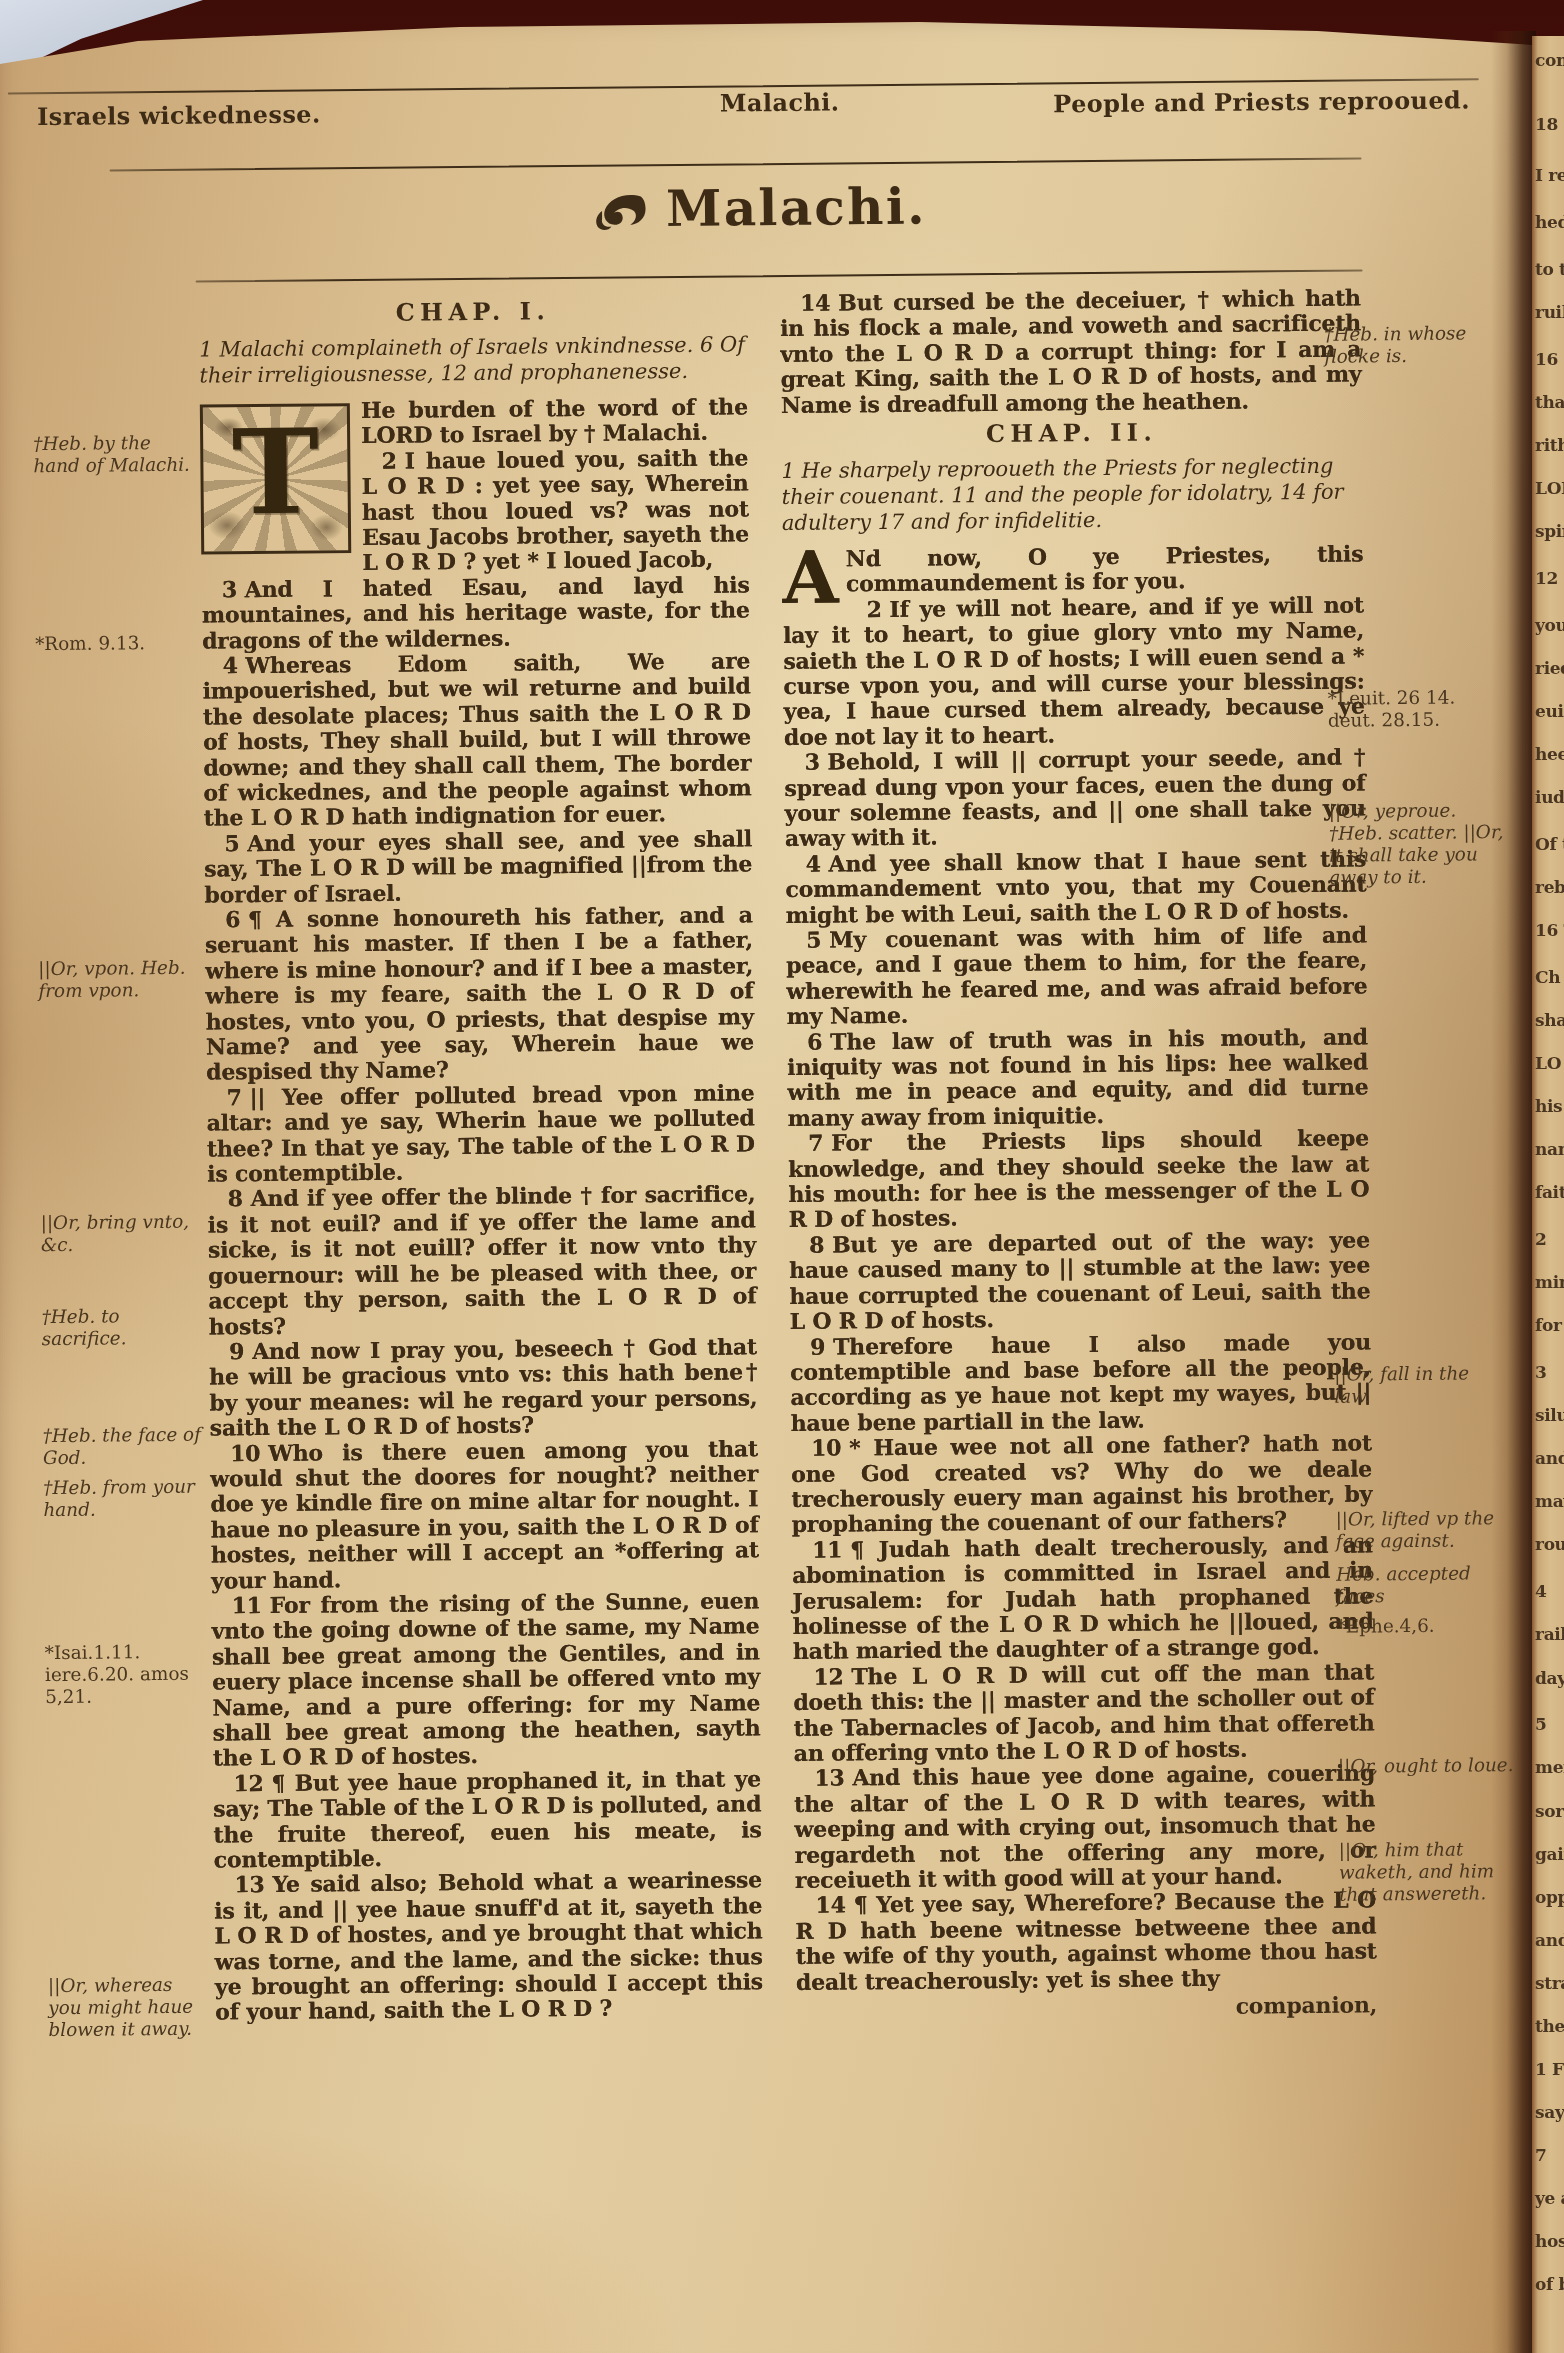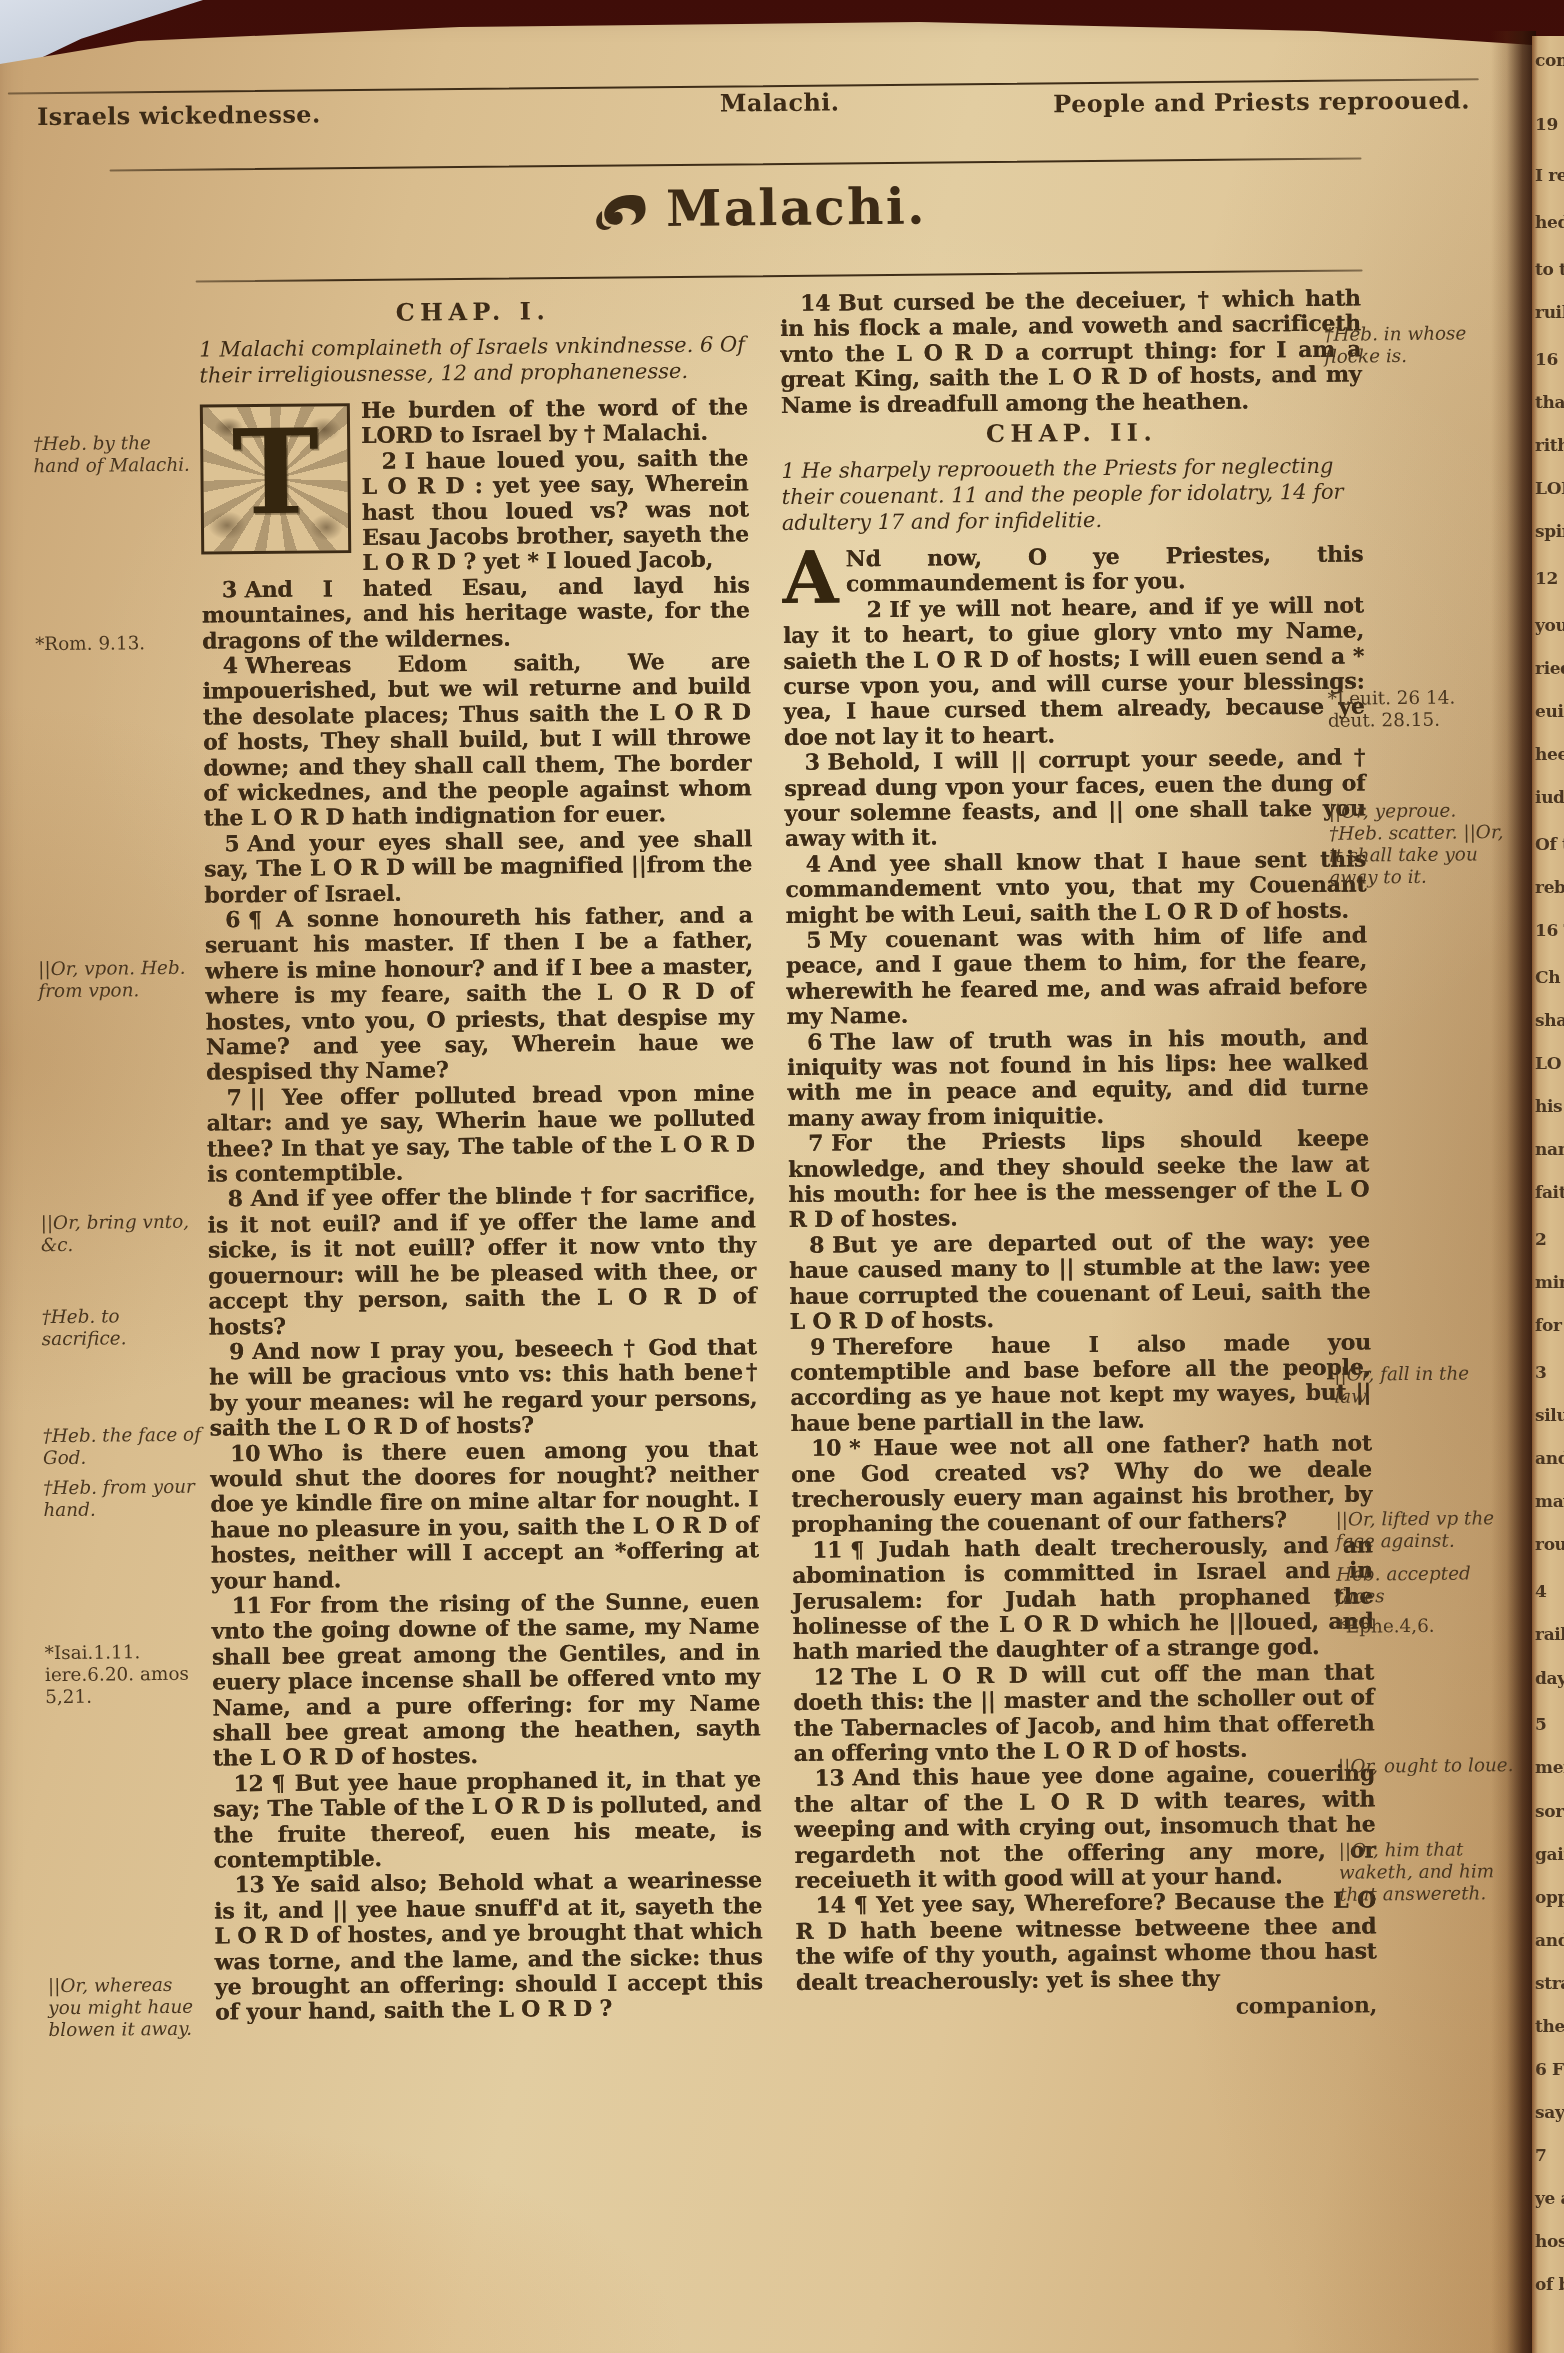--- a/index.html
+++ b/index.html
@@ -81,21 +81,21 @@
 
   <div id="table-corner"></div>
   <div id="sheet"></div>
   <div id="crease"></div>
 
   <div id="next-page">
 
     <div class="layer">
 
     <div class="frag" style="top: 14px;">compa</div>
-        <div class="frag" style="top: 78px;">19</div>
+        <div class="frag" style="top: 78px;">18</div>
         <div class="frag" style="top: 129px;">I rest</div>
         <div class="frag" style="top: 176px;">hed bi</div>
         <div class="frag" style="top: 223px;">to th</div>
         <div class="frag" style="top: 266px;">ruilly</div>
         <div class="frag" style="top: 313px;">16</div>
         <div class="frag" style="top: 356px;">that h</div>
         <div class="frag" style="top: 399px;">rith b</div>
         <div class="frag" style="top: 442px;">LOR</div>
         <div class="frag" style="top: 485px;">spirit,</div>
         <div class="frag" style="top: 532px;">12</div>
@@ -125,21 +125,21 @@
         <div class="frag" style="top: 1588px;">railer</div>
         <div class="frag" style="top: 1632px;">dayes</div>
         <div class="frag" style="top: 1678px;">5</div>
         <div class="frag" style="top: 1721px;">ment,</div>
         <div class="frag" style="top: 1765px;">sorcer</div>
         <div class="frag" style="top: 1808px;">gainst</div>
         <div class="frag" style="top: 1851px;">oppre</div>
         <div class="frag" style="top: 1894px;">and th</div>
         <div class="frag" style="top: 1937px;">strang</div>
         <div class="frag" style="top: 1980px;">the L</div>
-        <div class="frag" style="top: 2023px;">6 F</div>
+        <div class="frag" style="top: 2023px;">1 F</div>
         <div class="frag" style="top: 2066px;">saye</div>
         <div class="frag" style="top: 2109px;">7</div>
         <div class="frag" style="top: 2152px;">ye are</div>
         <div class="frag" style="top: 2195px;">hosts</div>
         <div class="frag" style="top: 2238px;">of be</div>
       </div>
   </div>
 
   <div id="content">
 

